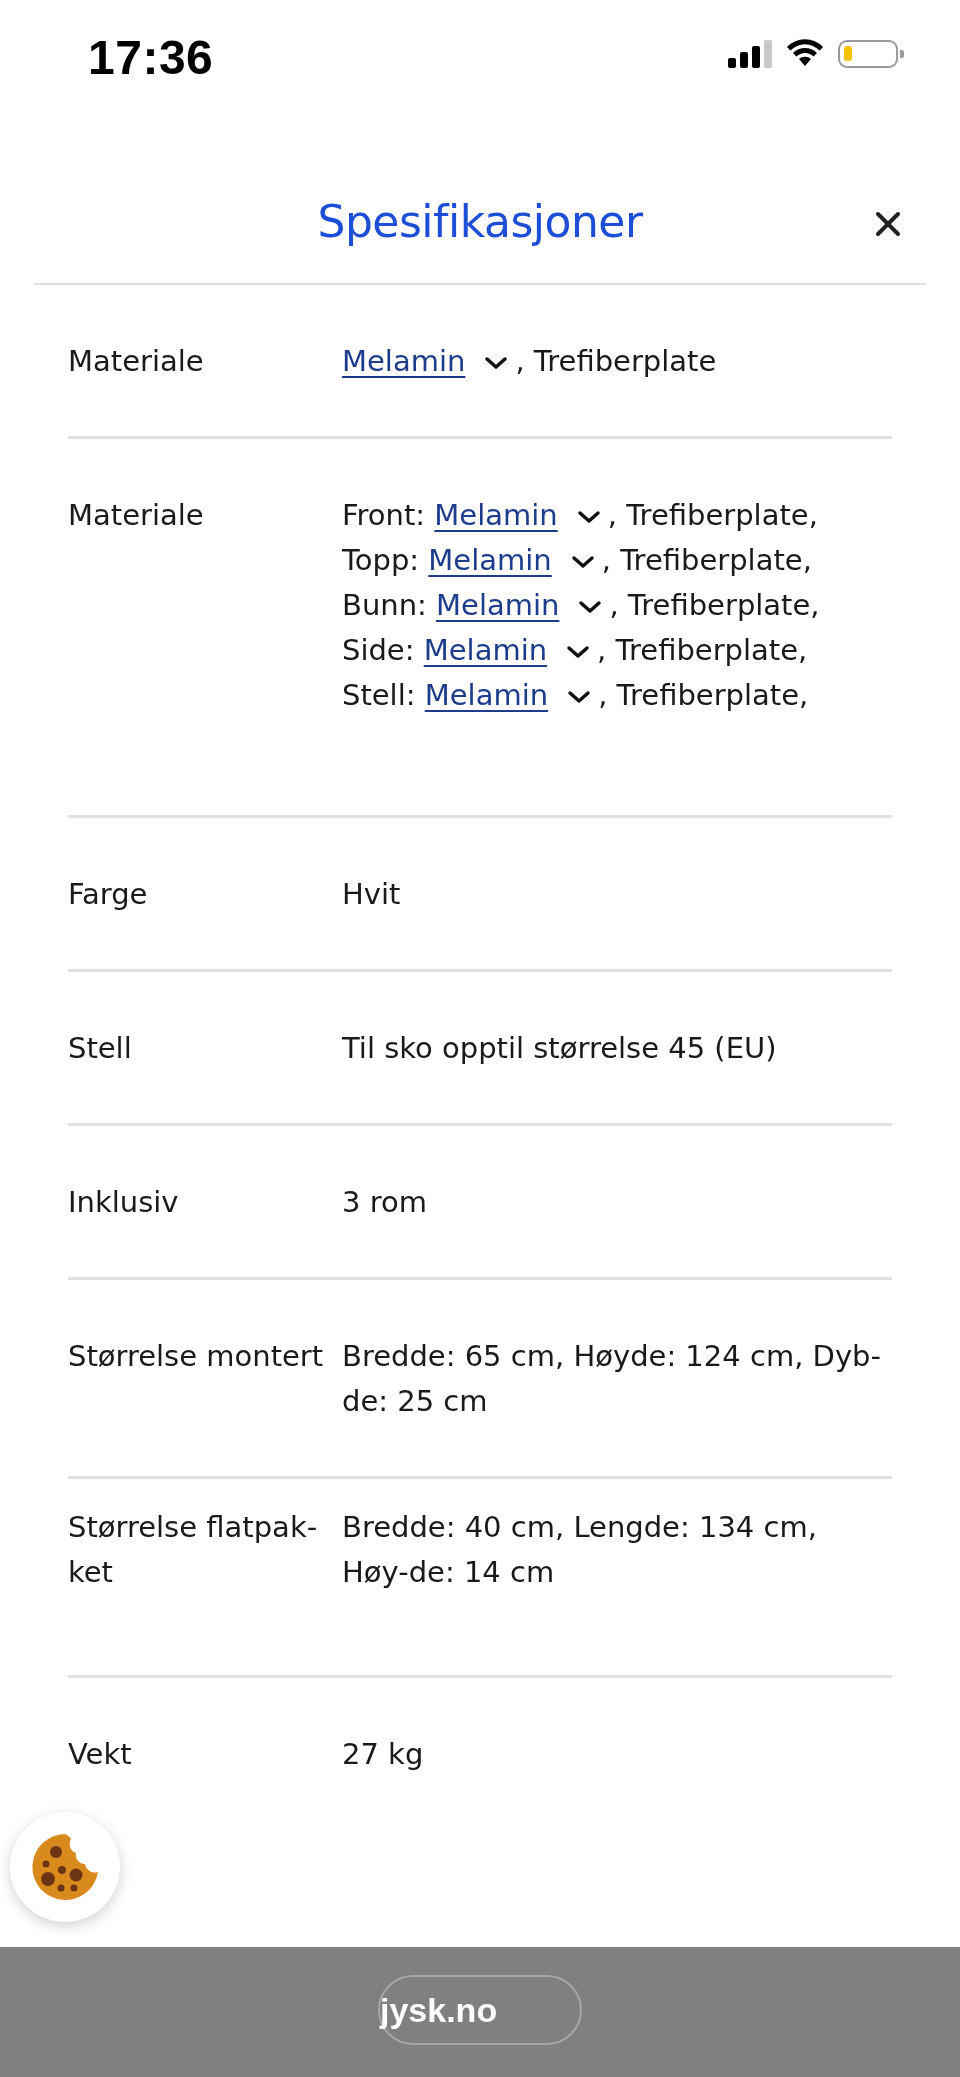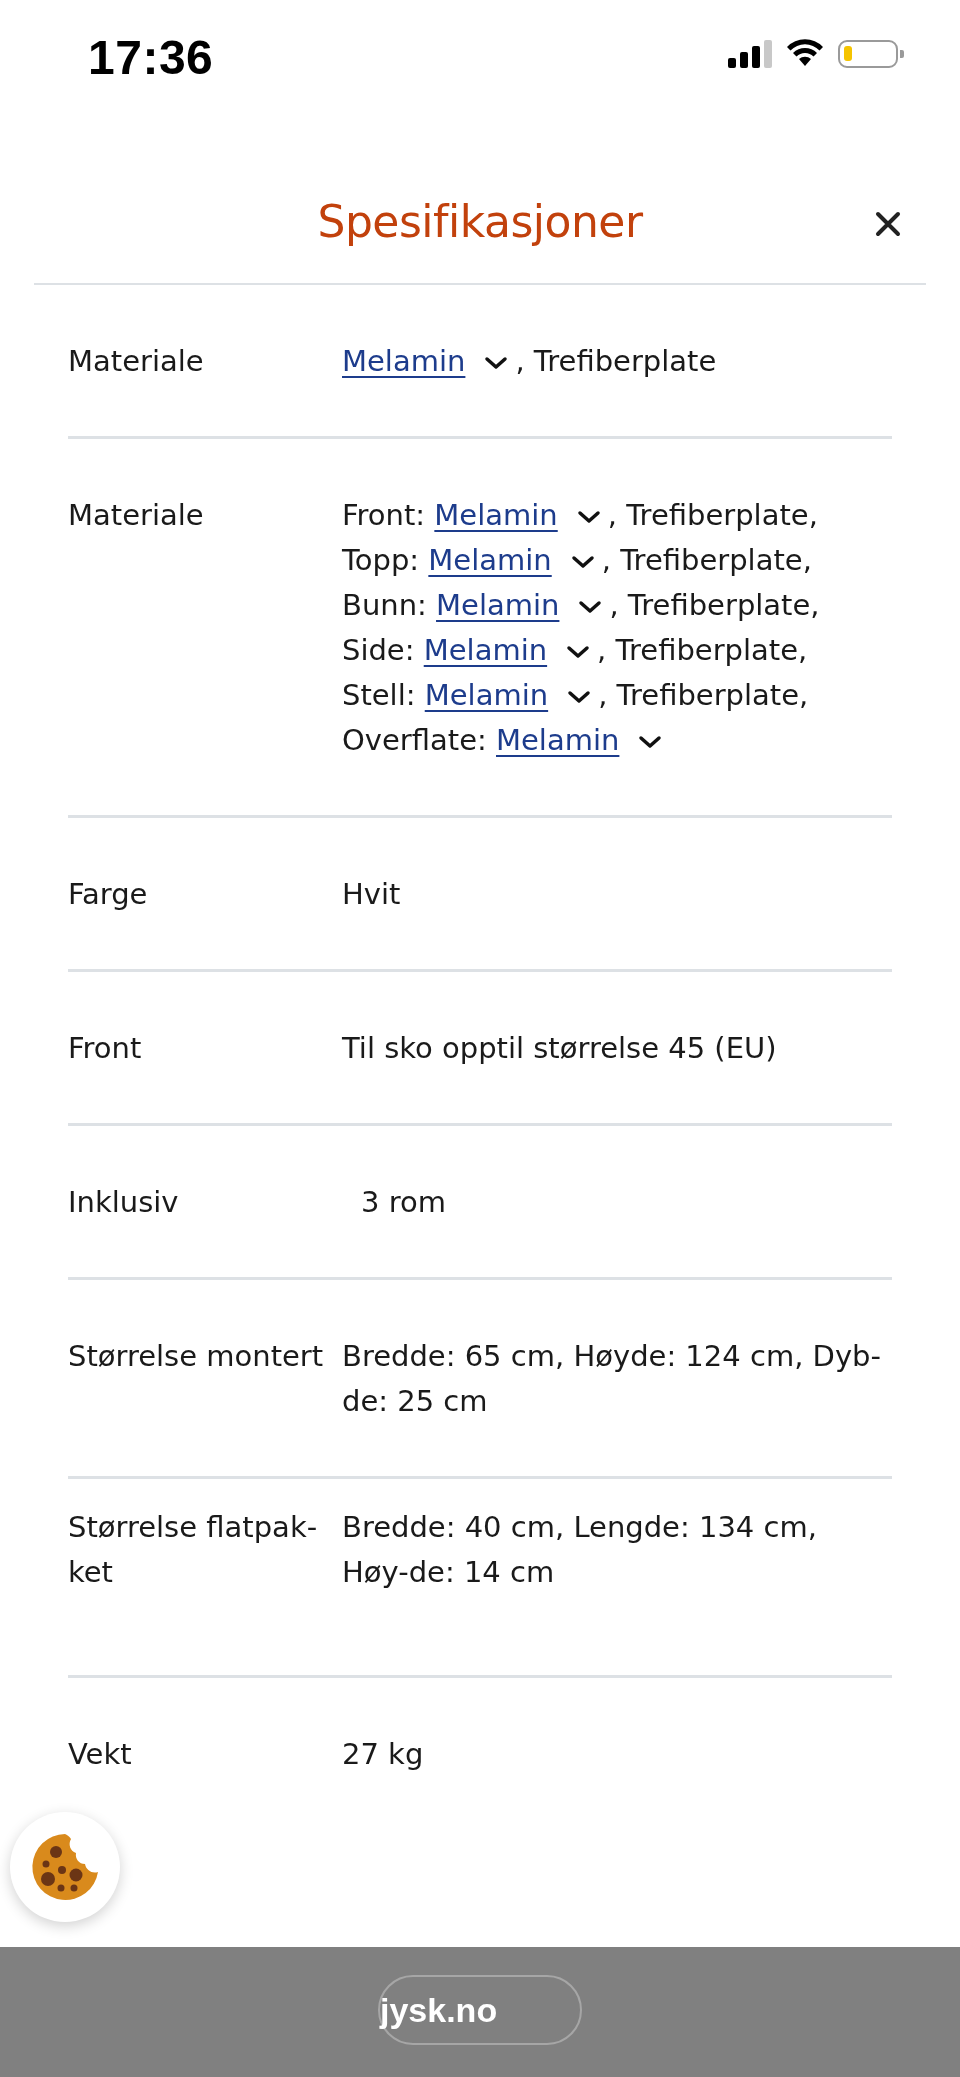--- a/index.html
+++ b/index.html
@@ -11,21 +11,21 @@
   .status-time { position: absolute; left: 88px; top: 30px; font-family: "Liberation Sans", sans-serif; font-weight: 700; font-size: 48px; letter-spacing: 0.5px; color: #000; }
   .signal { position: absolute; left: 728px; top: 40px; width: 44px; height: 28px; }
   .signal span { position: absolute; bottom: 0; width: 8px; border-radius: 2px; background: #000; }
   .wifi { position: absolute; left: 786px; top: 38px; width: 38px; height: 30px; }
   .battery { position: absolute; left: 838px; top: 40px; width: 60px; height: 28px; border: 2.5px solid #9a9a9a; border-radius: 9px; }
   .battery .level { position: absolute; left: 4px; top: 4px; width: 8px; height: 15px; background: #f5c400; border-radius: 3px; }
   .battery .nub { position: absolute; right: -8px; top: 8px; width: 4px; height: 8px; background: #9a9a9a; border-radius: 0 2px 2px 0; }
 
   
   .sheet-header { position: absolute; left: 0; top: 180px; width: 960px; height: 104px; }
-  .sheet-title { position: absolute; left: 0; width: 960px; top: 16px; text-align: center; font-size: 44px; font-weight: 500; color: #c2410c; letter-spacing: -0.5px; }
+  .sheet-title { position: absolute; left: 0; width: 960px; top: 16px; text-align: center; font-size: 44px; font-weight: 500; color: #1d4ed8; letter-spacing: -0.5px; }
   .close-btn { position: absolute; left: 868px; top: 24px; width: 40px; height: 40px; cursor: pointer; }
   .header-divider { position: absolute; left: 34px; top: 283px; width: 892px; height: 2px; background: #dde1e5; }
 
   
   .spec-table { position: absolute; left: 68px; top: 285px; width: 824px; }
   .spec-row { position: relative; display: flex; border-bottom: 3px solid #dde1e5; }
   .spec-label { width: 274px; flex-shrink: 0; font-size: 29px; line-height: 45px; color: #1a1a1a; padding-right: 10px; }
   .spec-value { flex: 1; font-size: 29px; line-height: 45px; color: #1a1a1a; }
   .link { color: #1d3c8c; text-decoration: underline; text-underline-offset: 5px; text-decoration-thickness: 2px; cursor: pointer; }
   .chev { display: inline-block; width: 26px; height: 18px; margin: 0 6px 0 18px; vertical-align: middle; cursor: pointer; }
@@ -95,37 +95,34 @@
             </svg></span><span>, Trefiberplate,</span></div>
       <div><span>Bunn: </span><span class="link">Melamin</span><span class="chev"><svg width="26" height="18" viewBox="0 0 26 18">
               <path d="M4 5 L13 13 L22 5" fill="none" stroke="#111" stroke-width="3.5" stroke-linecap="round" stroke-linejoin="round"></path>
             </svg></span><span>, Trefiberplate,</span></div>
       <div><span>Side: </span><span class="link">Melamin</span><span class="chev"><svg width="26" height="18" viewBox="0 0 26 18">
               <path d="M4 5 L13 13 L22 5" fill="none" stroke="#111" stroke-width="3.5" stroke-linecap="round" stroke-linejoin="round"></path>
             </svg></span><span>, Trefiberplate,</span></div>
       <div><span>Stell: </span><span class="link">Melamin</span><span class="chev"><svg width="26" height="18" viewBox="0 0 26 18">
               <path d="M4 5 L13 13 L22 5" fill="none" stroke="#111" stroke-width="3.5" stroke-linecap="round" stroke-linejoin="round"></path>
             </svg></span><span>, Trefiberplate,</span></div>
-      <div><span>Overflate: </span><span class="link">Melamin</span><span class="chev"><svg width="26" height="18" viewBox="0 0 26 18">
-              <path d="M4 5 L13 13 L22 5" fill="none" stroke="#111" stroke-width="3.5" stroke-linecap="round" stroke-linejoin="round"></path>
-            </svg></span><span></span></div>
     </div>
   </div>
 
   <div class="spec-row" style="height:154px;padding-top:54px;">
     <div class="spec-label">Farge</div>
     <div class="spec-value">Hvit</div>
   </div>
 
   <div class="spec-row" style="height:154px;padding-top:54px;">
-    <div class="spec-label">Front</div>
+    <div class="spec-label">Stell</div>
     <div class="spec-value">Til sko opptil størrelse 45 (EU)</div>
   </div>
 
-  <div class="spec-row" style="height:154px;padding-top:54px;gap:19px;">
+  <div class="spec-row" style="height:154px;padding-top:54px;">
     <div class="spec-label">Inklusiv</div>
     <div class="spec-value">3 rom</div>
   </div>
 
   <div class="spec-row" style="height:199px;padding-top:54px;">
     <div class="spec-label">Størrelse montert</div>
     <div class="spec-value" style="width:520px;">Bredde: 65 cm, Høyde: 124 cm, Dyb-de: 25 cm</div>
   </div>
 
 

